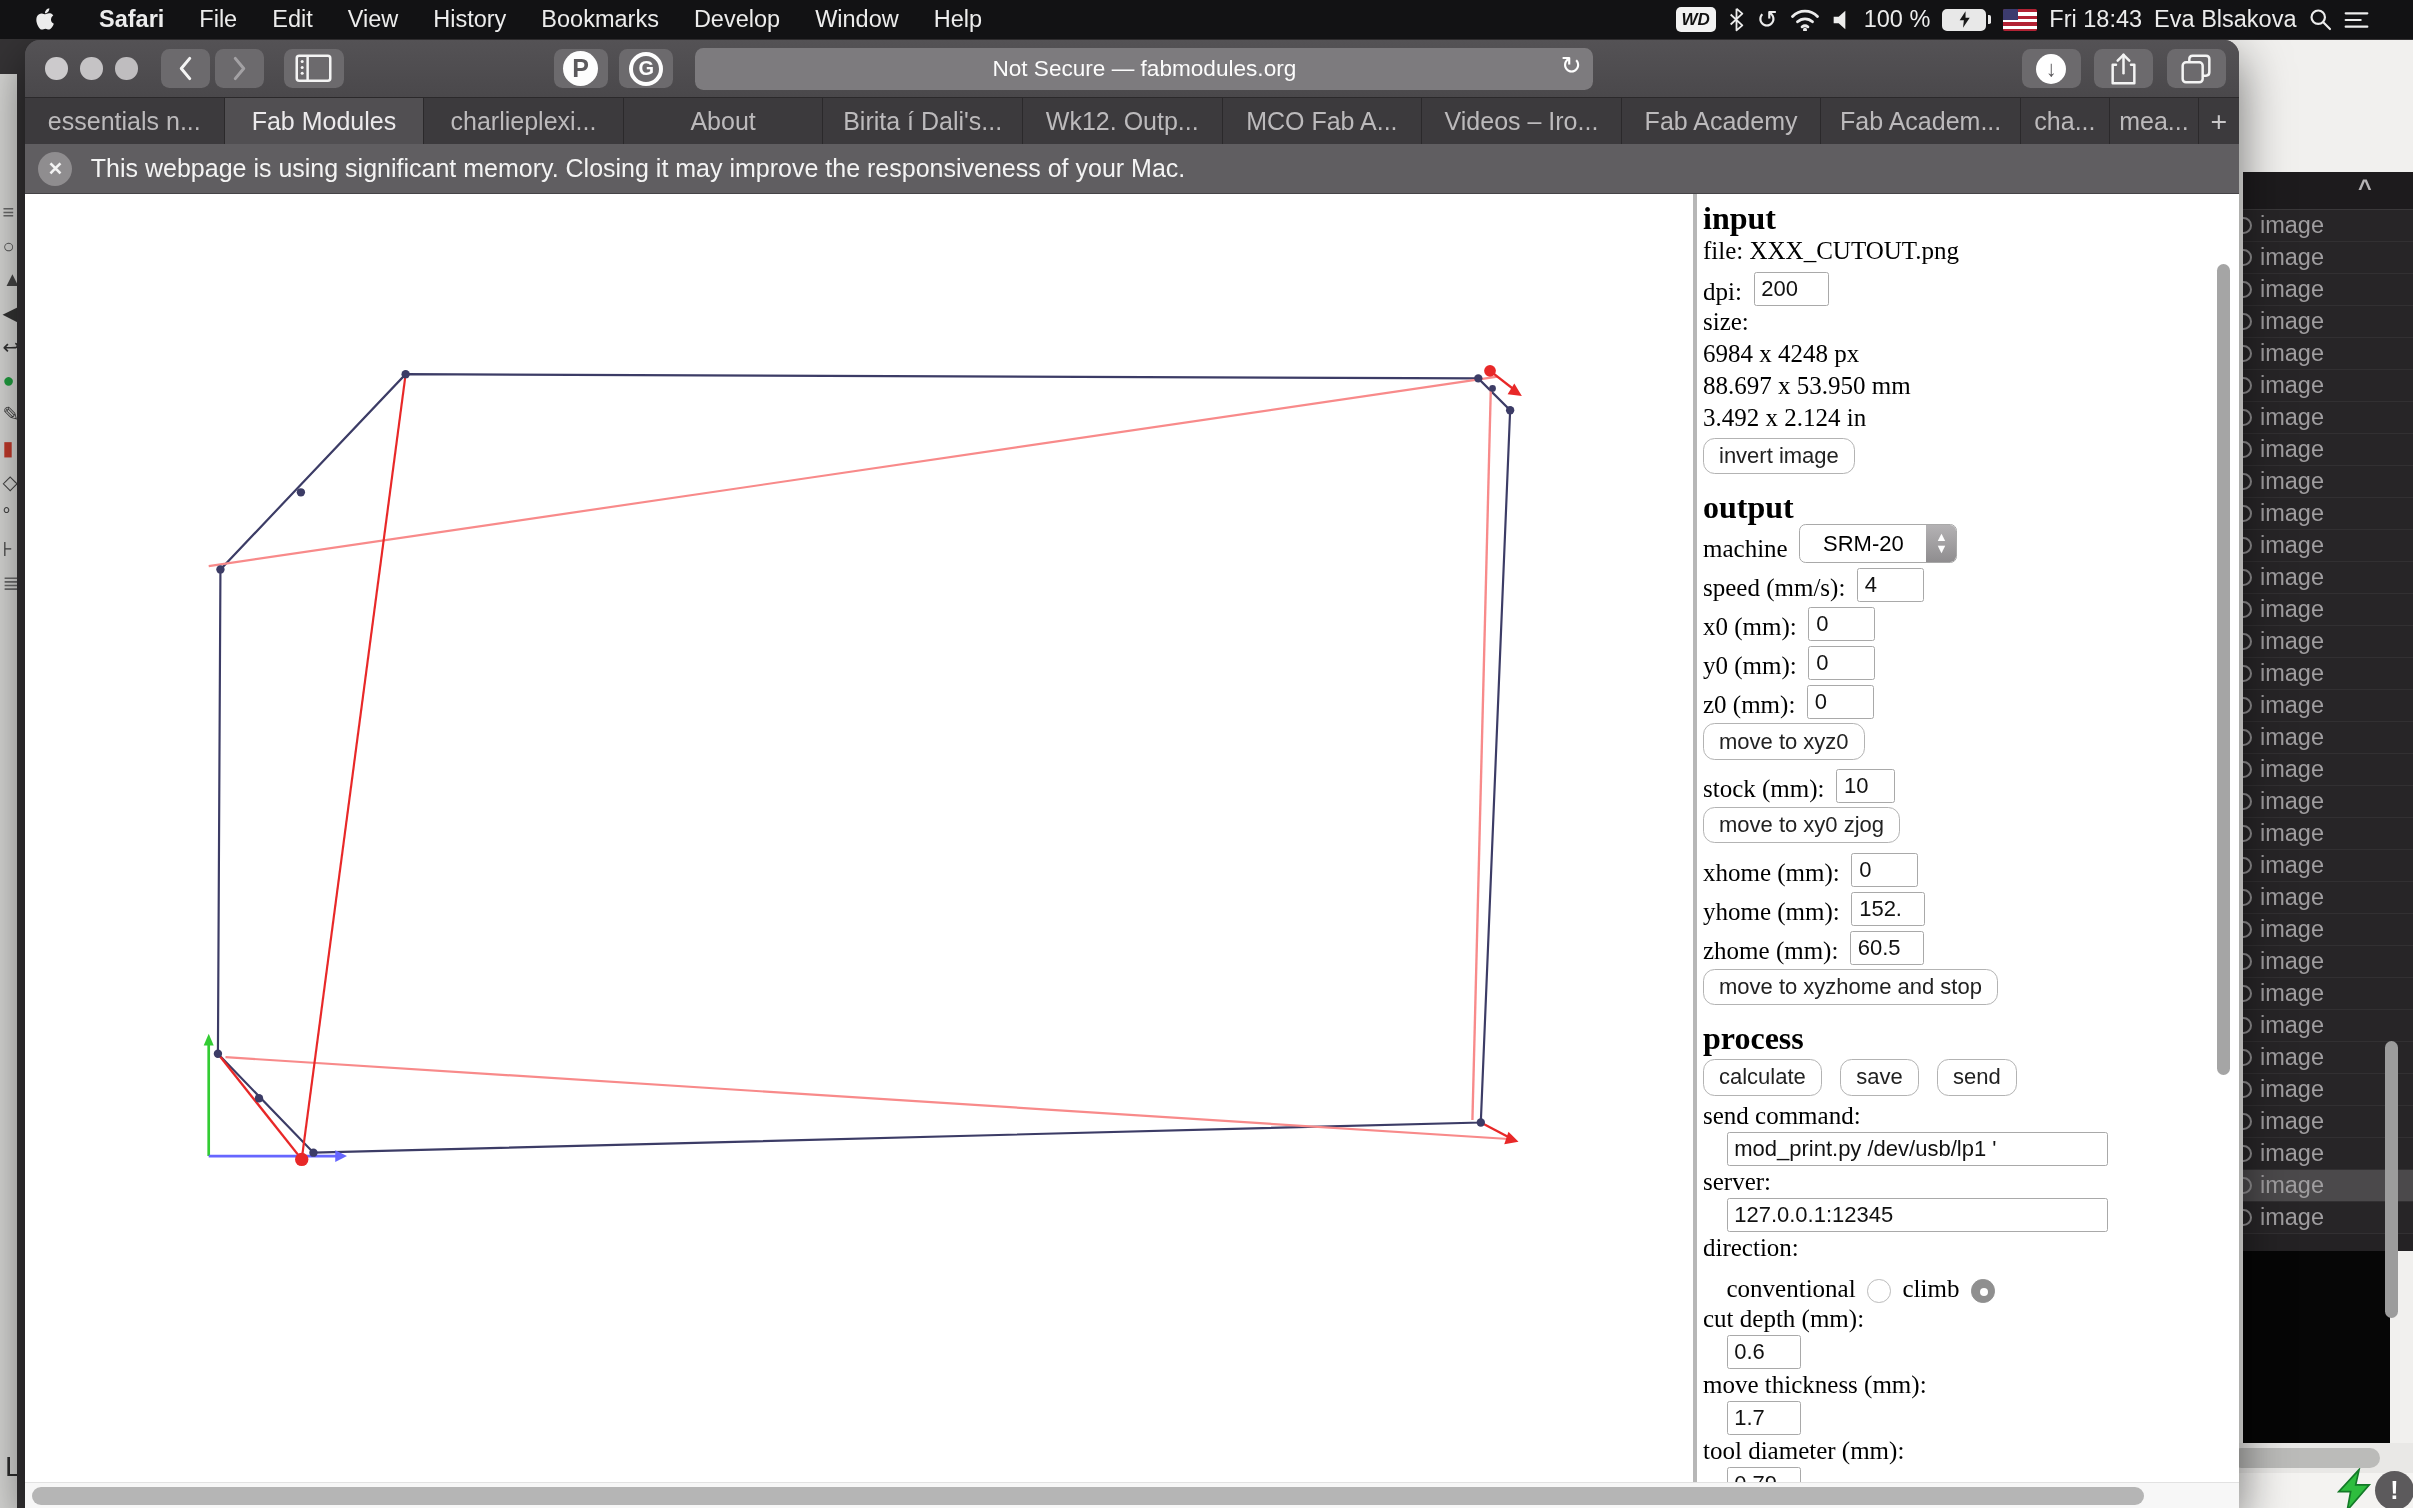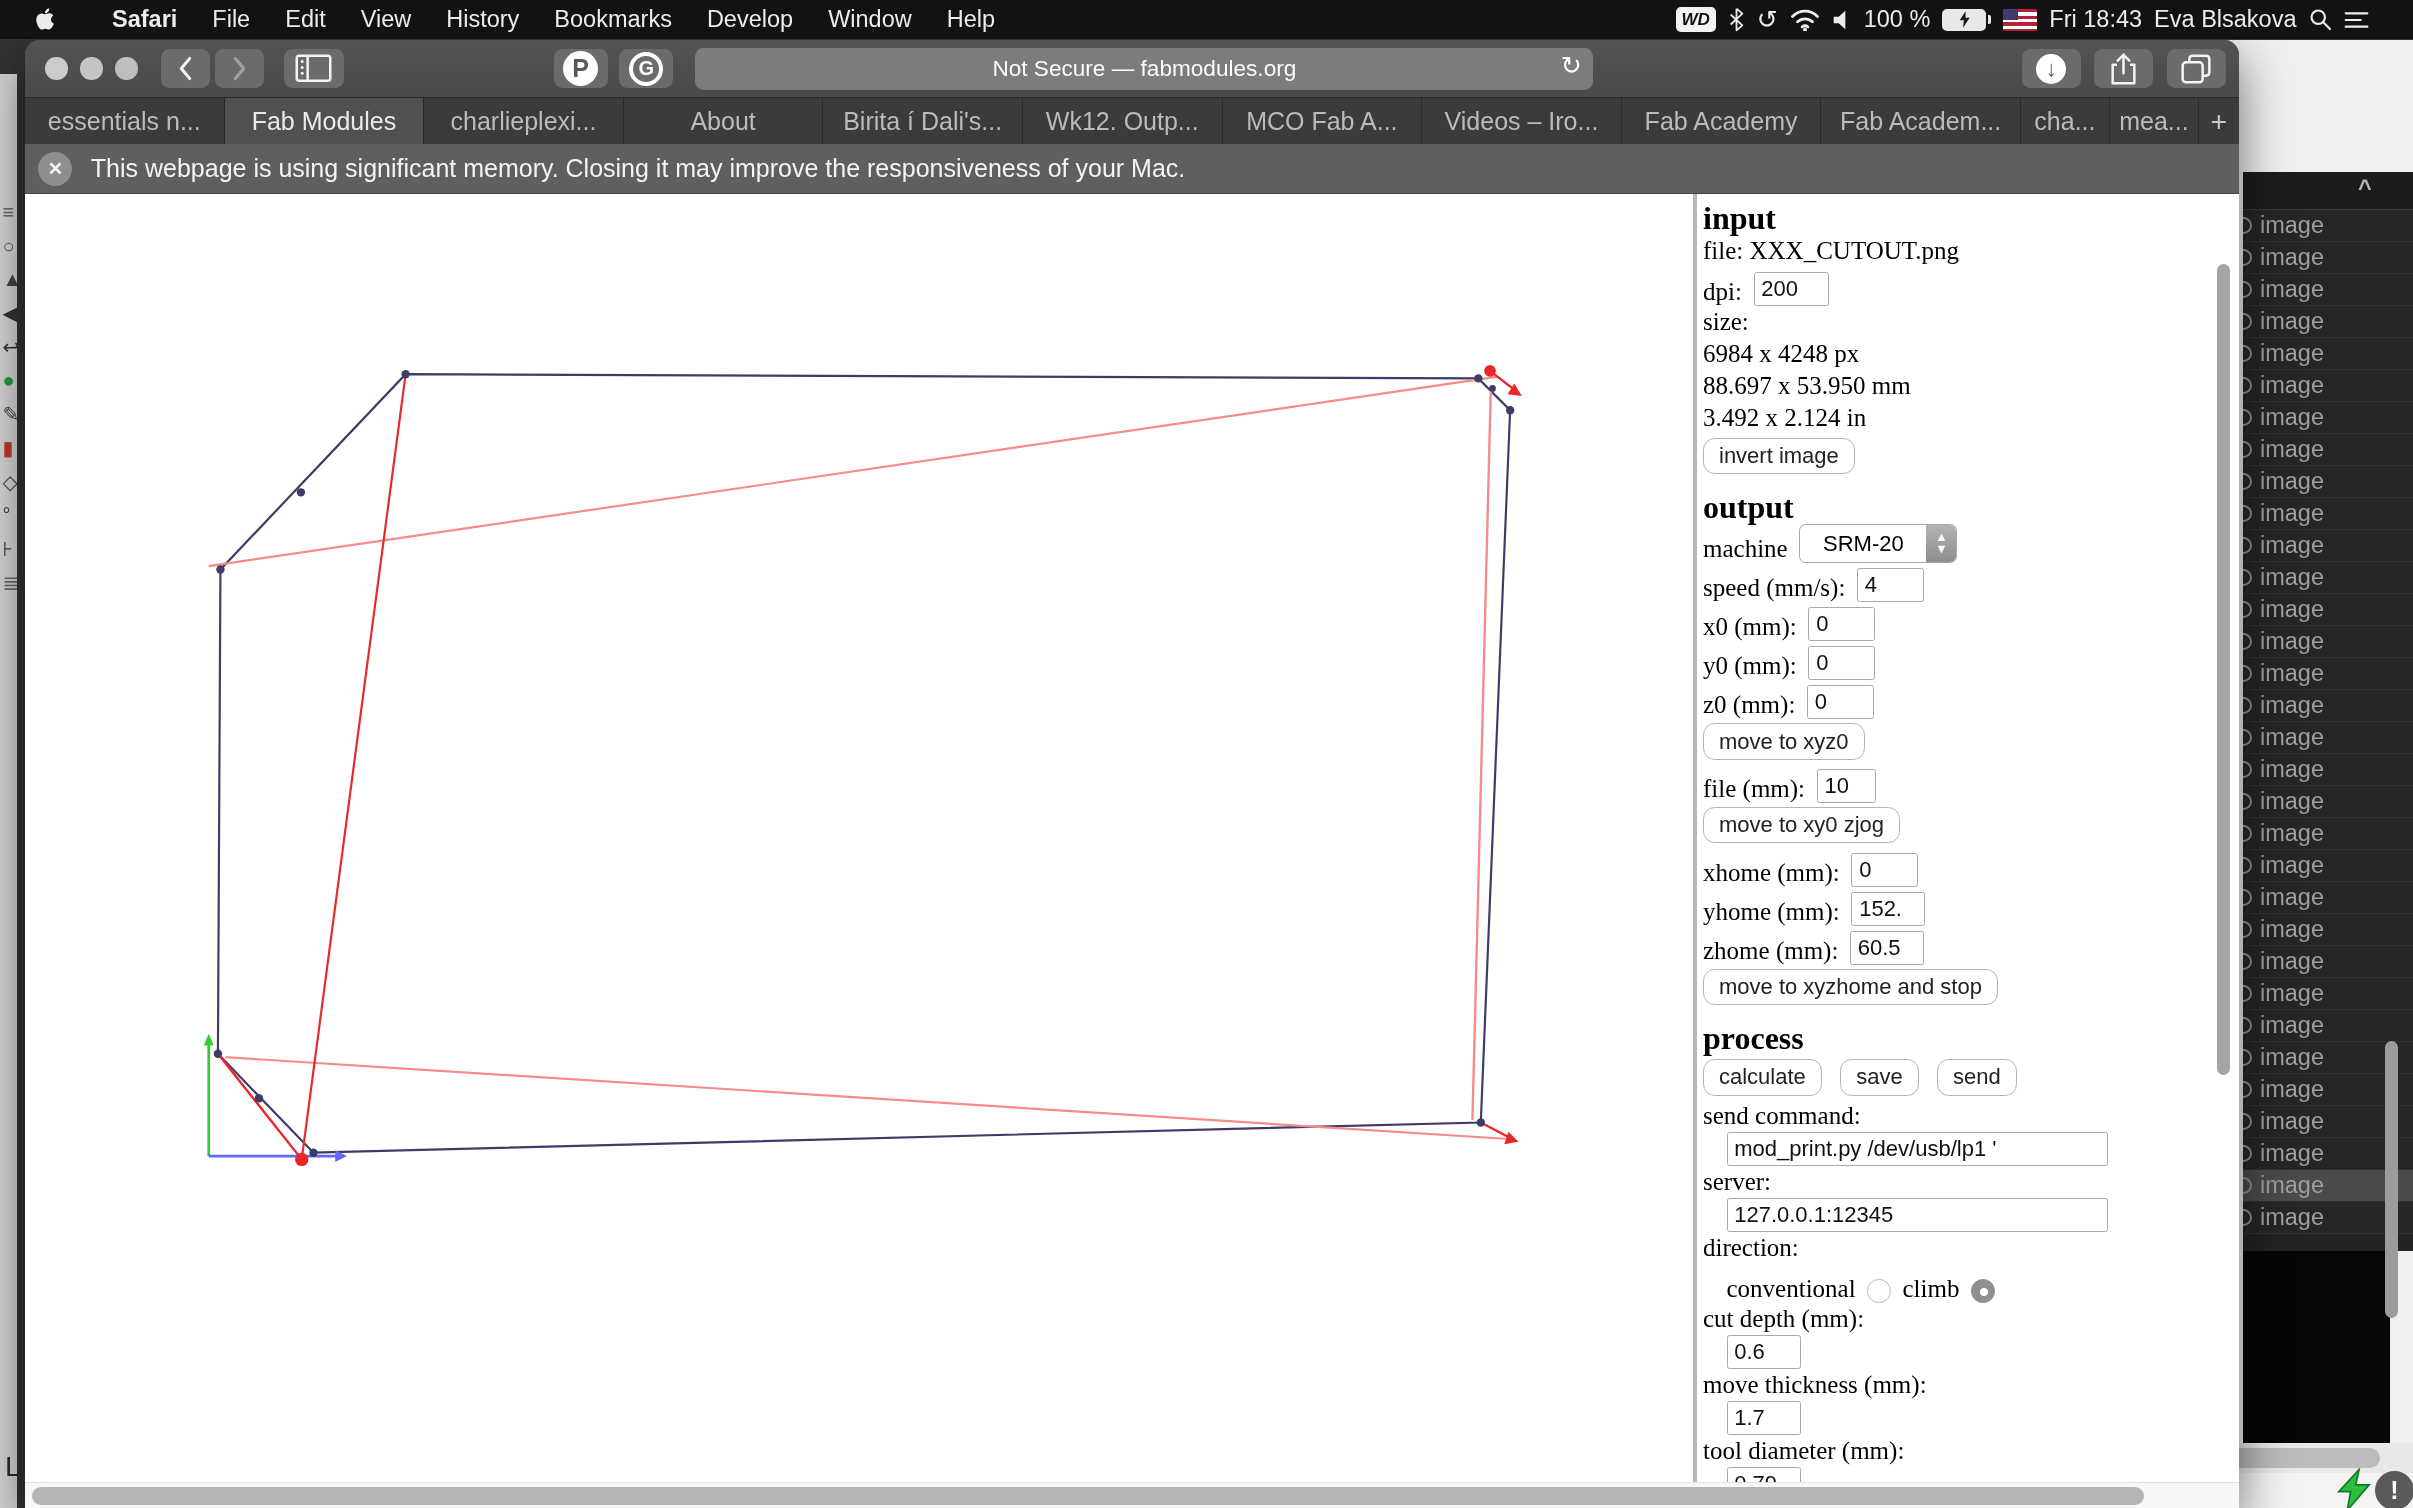--- a/index.html
+++ b/index.html
@@ -2,21 +2,21 @@
 <html style="--toolpath_navy: #3c3c66; --toolpath_red: #e82828; --toolpath_salmon: #f88a8a; --axis_green: #33cc33; --axis_blue: #6666ff; --bolt_green: #2ebd3e;font-size:13.4px"><head>
 <meta charset="utf-8">
 <style>
   * { margin:0; padding:0; box-sizing:border-box; }
   html,body { width:2413px; height:1508px; overflow:hidden; }
   body { position:relative; background:#353335; font-family:"Liberation Sans",sans-serif; }
 
   
   .menubar { position:absolute; left:0; top:0; width:2413px; height:39px; background:#121214;
              display:flex; align-items:center; color:#ececec; font-size:23.5px; z-index:50; }
-  .mb-left { display:flex; align-items:center; gap:56px; margin-left:34px; }
+  .mb-left { display:flex; align-items:center; gap:43px; margin-left:34px; }
   .menu-item { cursor:default; }
   .menu-item.bold { font-weight:bold; }
   .mb-right { margin-left:auto; margin-right:44px; display:flex; align-items:center; gap:12px; }
   .wd-badge { width:40px; height:25px; background:#f2f2f2; border-radius:5px; color:#111;
               font-weight:bold; font-style:italic; font-size:17px; display:flex; align-items:center; justify-content:center; }
   .glyph-ico { font-size:25px; line-height:25px; }
   .battery { display:flex; align-items:center; }
   .batt-body { width:44px; height:22px; border:2.1px solid #e8e8e8; border-radius:5px; position:relative;
                background:#e8e8e8; display:flex; align-items:center; justify-content:center; }
   .batt-nub { width:3.4px; height:8.4px; background:#e8e8e8; border-radius:0 1.7px 1.7px 0; margin-left:1.7px; }
@@ -522,21 +522,21 @@
       <div class="row">
         <span>y0 (mm):</span>
         <input class="fi w80" value="0" style="">
       </div>
       <div class="row">
         <span>z0 (mm):</span>
         <input class="fi w80" value="0" style="">
       </div>
       <button class="mac-btn">move to xyz0</button>
       <div class="row">
-        <span>file (mm):</span>
+        <span>stock (mm):</span>
         <input class="fi w70" value="10" style="">
       </div>
       <button class="mac-btn">move to xy0 zjog</button>
       <div class="row">
         <span>xhome (mm):</span>
         <input class="fi w80" value="0" style="">
       </div>
       <div class="row">
         <span>yhome (mm):</span>
         <input class="fi w88" value="152." style="">

